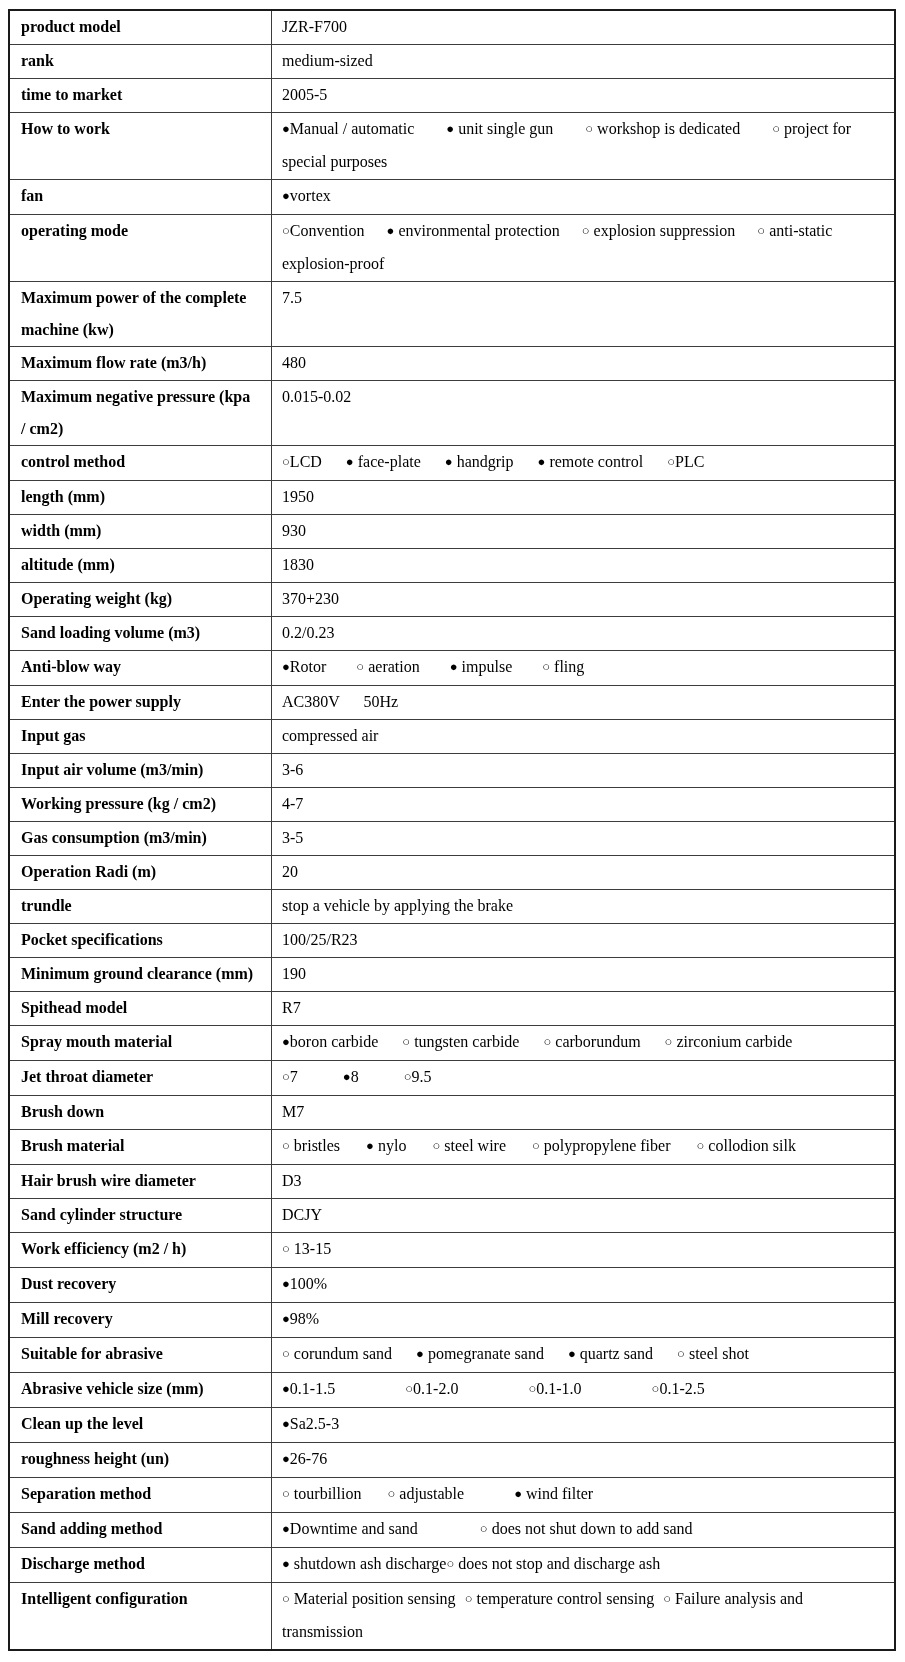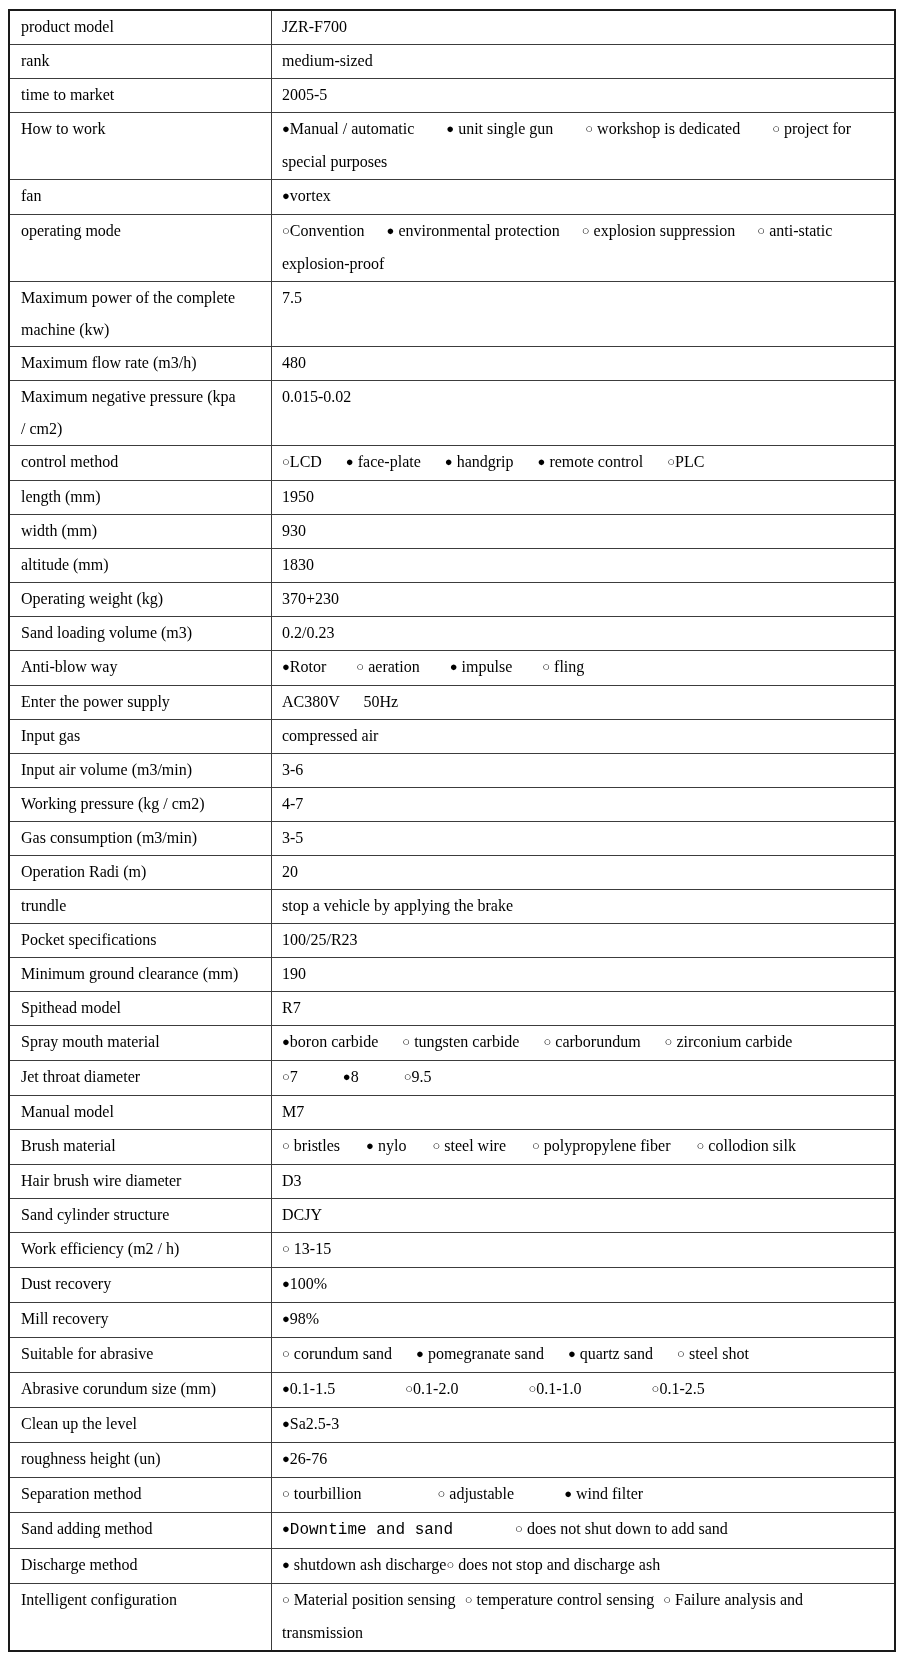--- a/index.html
+++ b/index.html
@@ -22,21 +22,21 @@
     width: 888px;
     table-layout: fixed;
     border: 2px solid #1a1a1a;
   }
   td {
     border: 1px solid #3c3c3c;
     padding: 0;
     vertical-align: top;
     background: #ffffff;
   }
-  td.label-cell { width: 261px; }
+  td.label-cell { width: 261px; font-weight: bold; }
   td.value-cell { width: auto; }
   .label {
     display: block;
     padding: 0 6px 0 11px;
     font-size: 16px;
     line-height: 32px;
     white-space: pre-wrap;
   }
   .value {
     display: block;
@@ -279,21 +279,21 @@
         <tr class="row">
     <td class="label-cell">
       <span class="label">Jet throat diameter</span>
     </td>
     <td class="value-cell">
       <span class="value"><span class="opt" style="margin-right: 45px;"><span class="bullet">○</span><span>7</span></span><span class="opt" style="margin-right: 45px;"><span class="bullet">●</span><span>8</span></span><span class="opt"><span class="bullet">○</span><span>9.5</span></span></span>
     </td>
   </tr>
         <tr class="row">
     <td class="label-cell">
-      <span class="label">Manual model</span>
+      <span class="label">Brush down</span>
     </td>
     <td class="value-cell">
       <span class="value">M7</span>
     </td>
   </tr>
         <tr class="row">
     <td class="label-cell">
       <span class="label">Brush material</span>
     </td>
     <td class="value-cell">
@@ -343,21 +343,21 @@
         <tr class="row">
     <td class="label-cell">
       <span class="label">Suitable for abrasive</span>
     </td>
     <td class="value-cell">
       <span class="value"><span class="opt" style="margin-right: 24px;"><span class="bullet">○</span><span>&nbsp;corundum sand</span></span><span class="opt" style="margin-right: 24px;"><span class="bullet">●</span><span>&nbsp;pomegranate sand</span></span><span class="opt" style="margin-right: 24px;"><span class="bullet">●</span><span>&nbsp;quartz sand</span></span><span class="opt"><span class="bullet">○</span><span>&nbsp;steel shot</span></span></span>
     </td>
   </tr>
         <tr class="row">
     <td class="label-cell">
-      <span class="label">Abrasive corundum size (mm)</span>
+      <span class="label">Abrasive vehicle size (mm)</span>
     </td>
     <td class="value-cell">
       <span class="value"><span class="opt" style="margin-right: 70px;"><span class="bullet">●</span><span>0.1-1.5</span></span><span class="opt" style="margin-right: 70px;"><span class="bullet">○</span><span>0.1-2.0</span></span><span class="opt" style="margin-right: 70px;"><span class="bullet">○</span><span>0.1-1.0</span></span><span class="opt"><span class="bullet">○</span><span>0.1-2.5</span></span></span>
     </td>
   </tr>
         <tr class="row">
     <td class="label-cell">
       <span class="label">Clean up the level</span>
     </td>
     <td class="value-cell">
@@ -370,29 +370,29 @@
     </td>
     <td class="value-cell">
       <span class="value"><span class="opt"><span class="bullet">●</span><span>26-76</span></span></span>
     </td>
   </tr>
         <tr class="row">
     <td class="label-cell">
       <span class="label">Separation method</span>
     </td>
     <td class="value-cell">
-      <span class="value"><span class="opt" style="margin-right: 76px;"><span class="bullet">○</span><span>&nbsp;tourbillion</span></span><span class="opt" style="margin-right: 50px;"><span class="bullet">○</span><span>&nbsp;adjustable</span></span><span class="opt"><span class="bullet">●</span><span>&nbsp;wind filter</span></span></span>
+      <span class="value"><span class="opt" style="margin-right: 26px;"><span class="bullet">○</span><span>&nbsp;tourbillion</span></span><span class="opt" style="margin-right: 50px;"><span class="bullet">○</span><span>&nbsp;adjustable</span></span><span class="opt"><span class="bullet">●</span><span>&nbsp;wind filter</span></span></span>
     </td>
   </tr>
         <tr class="row">
     <td class="label-cell">
       <span class="label">Sand adding method</span>
     </td>
     <td class="value-cell">
-      <span class="value"><span class="opt" style="margin-right: 62px; font-family: Liberation Mono, monospace;"><span class="bullet">●</span><span>Downtime and sand</span></span><span class="opt"><span class="bullet">○</span><span>&nbsp;does not shut down to add sand</span></span></span>
+      <span class="value"><span class="opt" style="margin-right: 62px;"><span class="bullet">●</span><span>Downtime and sand</span></span><span class="opt"><span class="bullet">○</span><span>&nbsp;does not shut down to add sand</span></span></span>
     </td>
   </tr>
         <tr class="row">
     <td class="label-cell">
       <span class="label">Discharge method</span>
     </td>
     <td class="value-cell">
       <span class="value"><span class="opt" style=""><span class="bullet">●</span><span>&nbsp;shutdown ash discharge</span></span><span class="opt"><span class="bullet">○</span><span>&nbsp;does not stop and discharge ash</span></span></span>
     </td>
   </tr>

